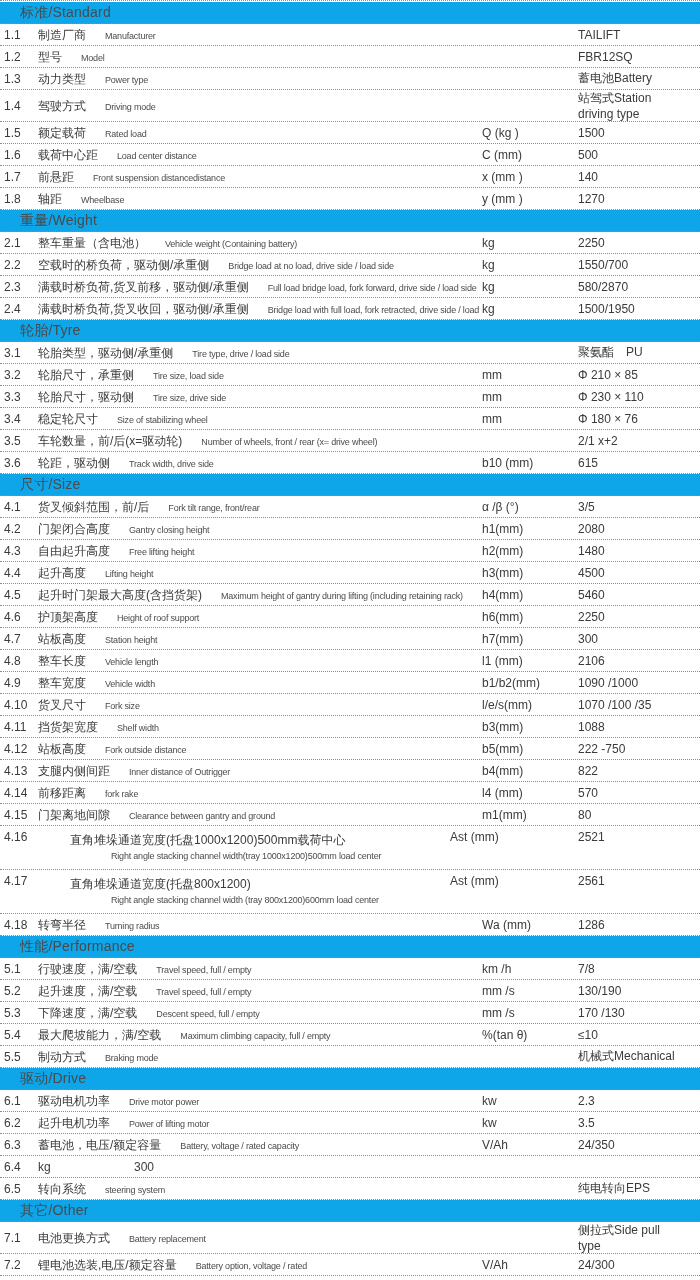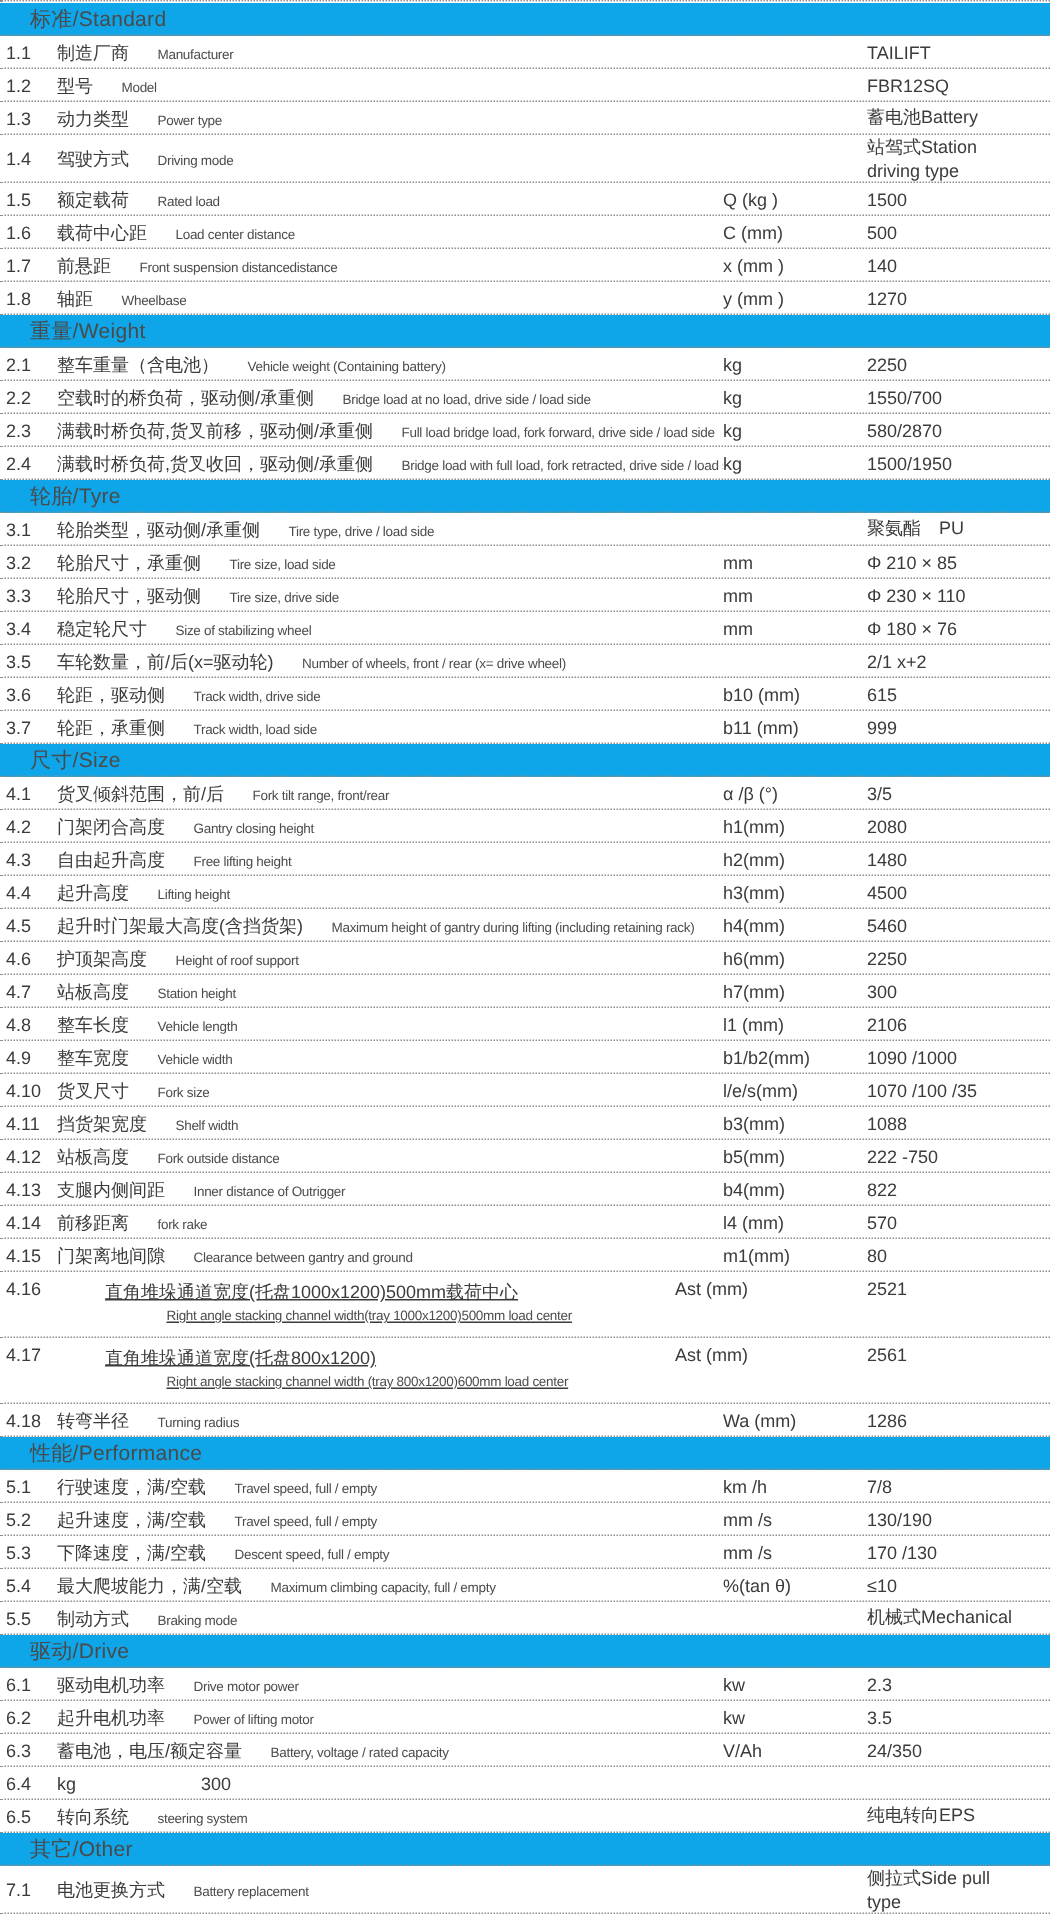--- a/index.html
+++ b/index.html
@@ -39,21 +39,21 @@
   }
   .col-label{
     flex:1;min-width:0;padding-right:4px;
     white-space:nowrap;overflow:hidden;
   }
   .cn{font-size:12px;}
   .en{font-size:9px;color:#4c4c4c;margin-left:19px;letter-spacing:-0.2px;}
   .col-unit{flex:none;width:96px;font-size:12px;}
   .col-value{flex:none;width:122px;font-size:12px;padding-right:19px;box-sizing:border-box;}
   .row.two-line{min-height:44px;align-items:flex-start;padding-top:4px;gap:32px;}
-  .row.two-line .col-label{white-space:normal;text-decoration:underline;}
+  .row.two-line .col-label{white-space:normal;}
   .row.two-line .en{display:block;margin-left:0;margin-top:2px;padding-left:41px;}
 </style>
 </head>
 <body>
 
 <div class="spec-table">
   <div class="section-header">
     <span>标准/Standard</span>
   </div>
 
@@ -220,28 +220,20 @@
 
   <div class="row">
     <div class="col-num">3.6</div>
     <div class="col-label">
       <span class="cn">轮距，驱动侧</span><span class="en">Track width, drive side</span>
     </div>
     <div class="col-unit">b10 (mm)</div>
     <div class="col-value">615</div>
   </div>
 
-  <div class="row">
-    <div class="col-num">3.7</div>
-    <div class="col-label">
-      <span class="cn">轮距，承重侧</span><span class="en">Track width, load side</span>
-    </div>
-    <div class="col-unit">b11 (mm)</div>
-    <div class="col-value">999</div>
-  </div>
 
   <div class="section-header">
     <span>尺寸/Size</span>
   </div>
 
   <div class="row">
     <div class="col-num">4.1</div>
     <div class="col-label">
       <span class="cn">货叉倾斜范围，前/后</span><span class="en">Fork tilt range, front/rear</span>
     </div>

